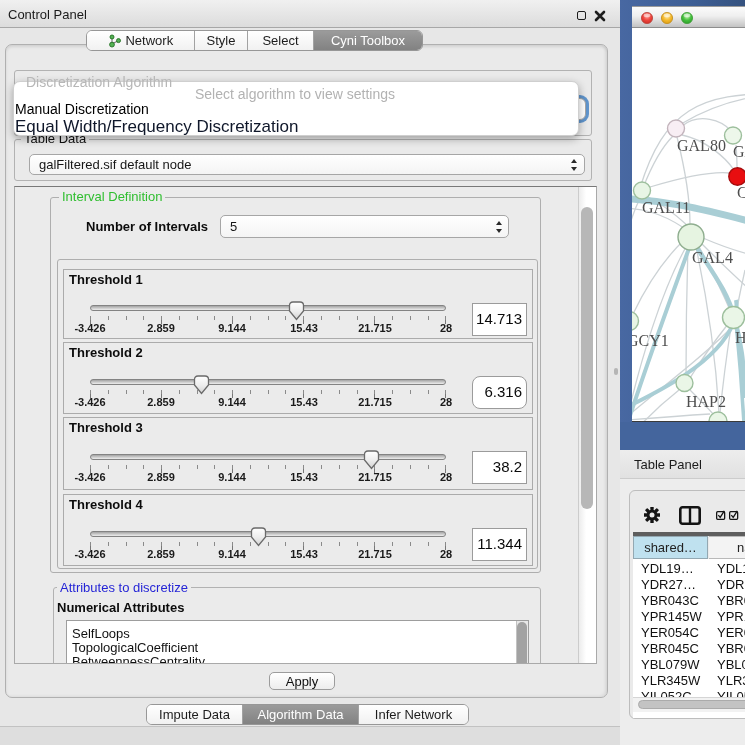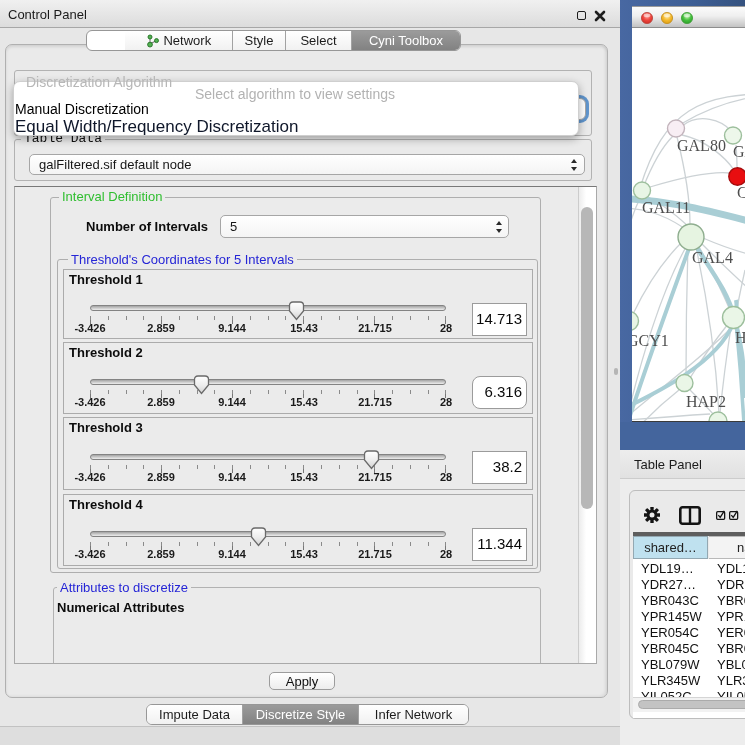--- a/index.html
+++ b/index.html
@@ -29,21 +29,21 @@
   <span class="a" style="left:8px;top:7px;font-size:13px;color:#1a1a1a;">Control Panel</span>
   <span class="a" style="left:577px;top:11px;width:9px;height:9px;border:1.6px solid #1c1c1c;border-radius:2px;"></span>
   <svg class="a" style="left:594px;top:10px;" width="12" height="12" viewBox="0 0 12 12">
       <path d="M2 2 L10 10 M10 2 L2 10" stroke="#1c1c1c" stroke-width="2.6" stroke-linecap="round"></path>
     </svg>
 </div>
 
 <div class="a" style="left:5px;top:44px;width:603px;height:654px;background:#eaeaea;border:1px solid #b0b0b0;border-radius:7px;box-shadow:inset 0 2px 3px rgba(0,0,0,0.10), inset -2px -1px 3px rgba(0,0,0,0.06);"></div>
 
 <div class="seg" style="left:86px;top:30px;height:21px;">
-  <div style="width:108px;line-height:19px;margin-left:38px;"><svg width="14" height="14" viewBox="0 0 14 14" style="vertical-align:-3px;">
+  <div style="width:108px;line-height:19px;"><svg width="14" height="14" viewBox="0 0 14 14" style="vertical-align:-3px;">
         <path d="M4 4 L4 10 M4.5 9.5 L10 7" stroke="#777" stroke-width="1.1" fill="none"></path>
         <circle cx="4" cy="3" r="2" fill="#54b154" stroke="#1f6f1f" stroke-width="0.9"></circle>
         <circle cx="4" cy="10.6" r="2.4" fill="#54b154" stroke="#1f6f1f" stroke-width="0.9"></circle>
         <circle cx="10.5" cy="6.6" r="2" fill="#54b154" stroke="#1f6f1f" stroke-width="0.9"></circle>
       </svg> Network</div>
   <div style="width:53px;line-height:19px;">Style</div>
   <div style="width:66px;line-height:19px;">Select</div>
   <div class="on" style="width:108px;line-height:19px;">Cyni Toolbox</div>
 </div>
 
@@ -51,35 +51,34 @@
 <div class="a" style="left:29px;top:98px;width:557px;height:22px;background:#fff;border:1px solid #a6a6a6;border-radius:6px;box-shadow:0 0 0 3px rgba(72,133,197,0.85);"></div>
 <div class="step" style="left:570px;top:102px;"></div>
 
 <div class="a" style="left:13px;top:81px;width:566px;height:55px;background:#fff;border:1px solid #cfcfcf;border-radius:7px;box-shadow:0 3px 9px rgba(0,0,0,0.32);z-index:40;"></div>
 <div class="a" style="left:26px;top:74px;z-index:41;color:#b7b7b7;font-size:14px;">Discretization Algorithm</div>
 <div class="a" style="left:195px;top:86px;z-index:41;color:#b2b2b2;font-size:14px;">Select algorithm to view settings</div>
 <div class="a" style="left:15px;top:101px;z-index:41;color:#000;font-size:14px;font-weight:normal;">Manual Discretization</div>
 <div class="a" style="left:15px;top:117px;z-index:41;color:#0f172a;font-size:17px;">Equal Width/Frequency Discretization</div>
 
 <div class="gbox" style="left:14px;top:139px;width:578px;height:42px;"></div>
-<div class="glab" style="left:21px;top:132px;font-family:Liberation Mono, monospace;">Table Data</div>
+<div class="glab" style="left:21px;top:132px;">Table Data</div>
 <div class="combo" style="left:29px;top:154px;width:556px;height:21px;line-height:19px;">galFiltered.sif default node</div>
 <div class="step" style="left:571px;top:158px;"></div>
 
 <div class="a" style="left:14px;top:186px;width:583px;height:478px;border:1px solid #a9a9a9;border-top:1px solid #787878;background:#ebebeb;overflow:hidden;" id="sp">
   <div class="a" style="left:563px;top:0;width:19px;height:476px;background:linear-gradient(90deg,#ececec,#ffffff 40%);border-left:1px solid #cccccc;"></div>
   <div class="a" style="left:566px;top:20px;width:12px;height:302px;background:#b7b7b7;border-radius:6px;"></div>
 
   <div class="gbox" style="left:35px;top:10px;width:491px;height:376px;border-color:#aeaeae;"></div>
   <div class="glab" style="left:44px;top:3px;color:#2fbe2f;background:#ebebeb;">Interval Definition</div>
   <div class="a" style="left:71px;top:32px;font-weight:bold;color:#0c0c0c;">Number of Intervals</div>
   <div class="combo" style="left:205px;top:28px;width:289px;height:23px;">5</div>
   <div class="step" style="left:481px;top:33px;"></div>
   <div class="gbox" style="left:42px;top:72px;width:481px;height:310px;border-color:#aeaeae;"></div>
-  <div class="glab" style="left:53px;top:66px;color:#2525d6;background:#ebebeb;">Threshold's Coordinates for 5 Intervals</div>
 
   <div class="tpan" style="top:82px;height:70px;">
     <div class="tlab">Threshold 1</div>
     <div class="track" style="top:35px;"></div>
     <div class="tickmaj" style="top:46px;"></div>
       <div class="tickmin" style="top:46px;"></div>
     <div class="tl" style="left:26px;top:52px;">-3.426</div>
       <div class="tl" style="left:97px;top:52px;">2.859</div>
       <div class="tl" style="left:168px;top:52px;">9.144</div>
       <div class="tl" style="left:240px;top:52px;">15.43</div>
@@ -135,27 +134,34 @@
       <div class="tl" style="left:382px;top:53px;">28</div>
     <svg class="thumb" style="left:186px;top:32px;" viewBox="0 0 17 20">
         <path d="M1.5,4.5 Q1.5,1 5,1 H12 Q15.5,1 15.5,4.5 V10 L8.5,18.5 L1.5,10 Z" fill="url(#thg)" stroke="#6a6a6a" stroke-width="1.3"></path>
       </svg>
     <div class="vf" style="top:33px;">11.344</div>
   </div>
 
   <div class="gbox" style="left:38px;top:400px;width:488px;height:110px;"></div>
   <div class="glab" style="left:42px;top:394px;color:#2525d6;background:#ebebeb;">Attributes to discretize</div>
   <div class="a" style="left:42px;top:413px;font-weight:bold;color:#0c0c0c;">Numerical Attributes</div>
+  <div class="a" style="left:51px;top:433px;width:463px;height:80px;background:#fff;border:1px solid #9d9d9d;">
+    <div class="a" style="left:5px;top:5px;">SelfLoops</div>
+    <div class="a" style="left:5px;top:19px;">TopologicalCoefficient</div>
+    <div class="a" style="left:5px;top:33px;">BetweennessCentrality</div>
+    <div class="a" style="right:0;top:0;width:12px;height:80px;background:#e8e8e8;border-left:1px solid #c2c2c2;"></div>
+    <div class="a" style="right:1px;top:1px;width:10px;height:78px;background:#a2a2a2;border-radius:5px;"></div>
+  </div>
 </div>
 
 <div class="a" style="left:269px;top:672px;width:66px;height:18px;background:linear-gradient(#ffffff,#ededed);border:1px solid #9c9c9c;border-radius:5px;text-align:center;line-height:17px;color:#0e0e0e;">Apply</div>
 
 <div class="seg" style="left:146px;top:704px;height:21px;">
   <div style="width:96px;line-height:19px;">Impute Data</div>
-  <div class="on" style="width:116px;line-height:19px;">Discretize Style</div>
+  <div class="on" style="width:116px;line-height:19px;">Algorithm Data</div>
   <div style="width:109px;line-height:19px;">Infer Network</div>
 </div>
 <div class="a" style="left:0;top:726px;width:620px;height:19px;background:#dedede;border-top:1px solid #c2c2c2;"></div>
 
 <div class="a" style="left:614px;top:368px;width:4px;height:7px;background:#b5b5b5;border-radius:2px;"></div>
 <svg width="0" height="0" style="position:absolute;">
     <defs>
 <linearGradient id="thg" x1="0" y1="0" x2="0" y2="1">
         <stop offset="0" stop-color="#ffffff"></stop>
         <stop offset="0.55" stop-color="#ececec"></stop>

